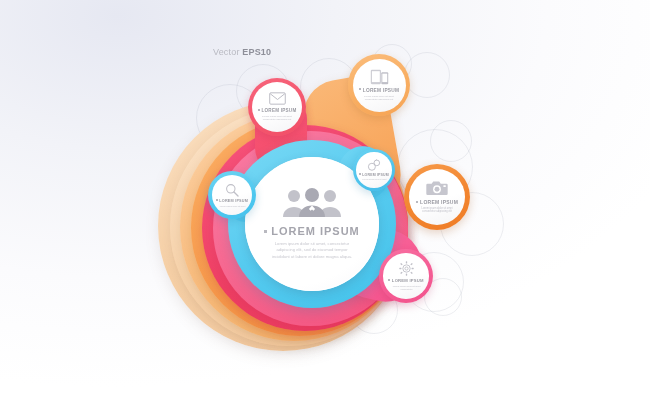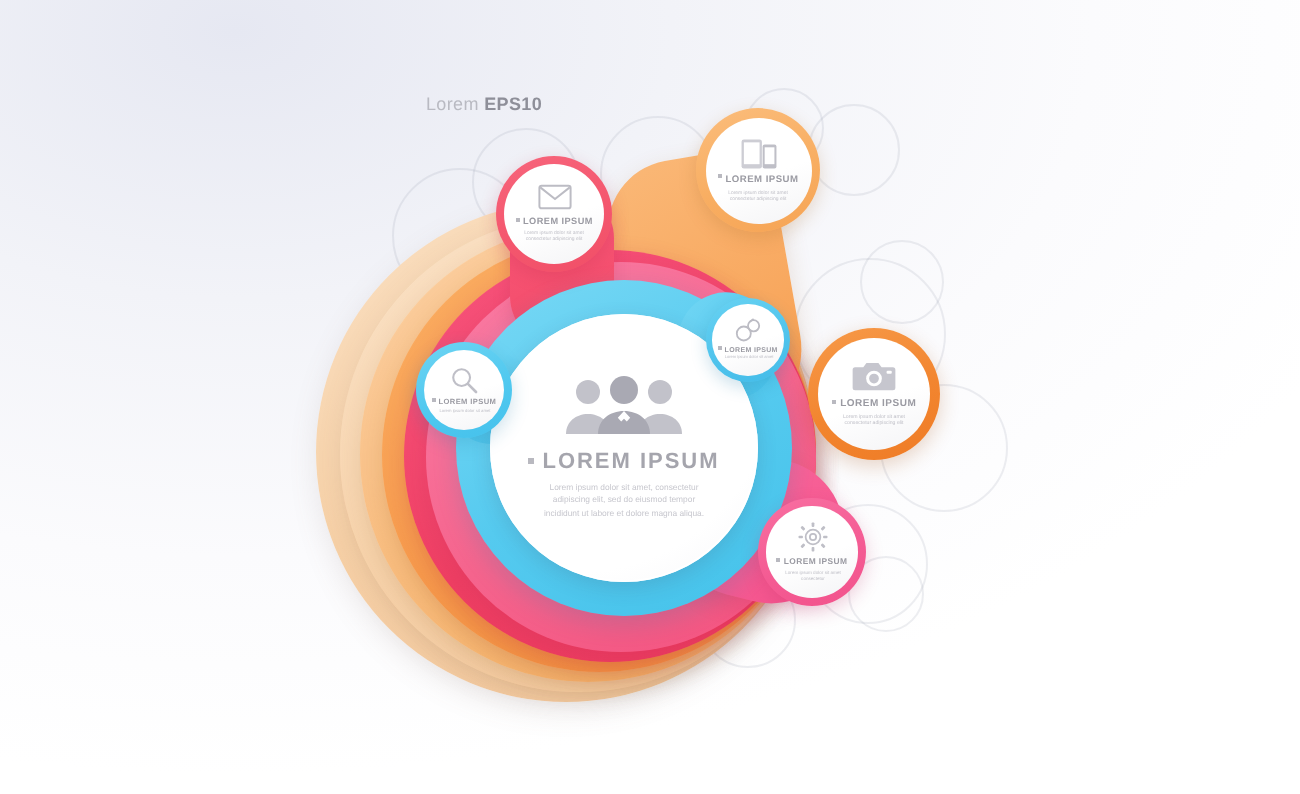--- a/index.html
+++ b/index.html
@@ -281,15 +281,15 @@
           <path d="M12.8 12.8L18.6 18.6" stroke="#bfbfc7" stroke-width="1.9" stroke-linecap="round"></path>
         </svg>
       </span>
       <div class="blabel" style="font-size:3.8px;margin-top:2.5px;">
         <span class="bullet" style="width:1.7px;height:1.7px;margin-right:1.7px;"></span><span>LOREM IPSUM</span>
       </div>
       <div class="bbody" style="font-size:2.3px;width:31px;margin-top:1.6px;">Lorem ipsum dolor sit amet</div>
     </div>
   </div>
 
-  <div id="vectorTag"><span>Lorem </span><b>EPS10</b></div>
+  <div id="vectorTag"><span>Vector </span><b>EPS10</b></div>
 
 </div>
 
 </body></html>

